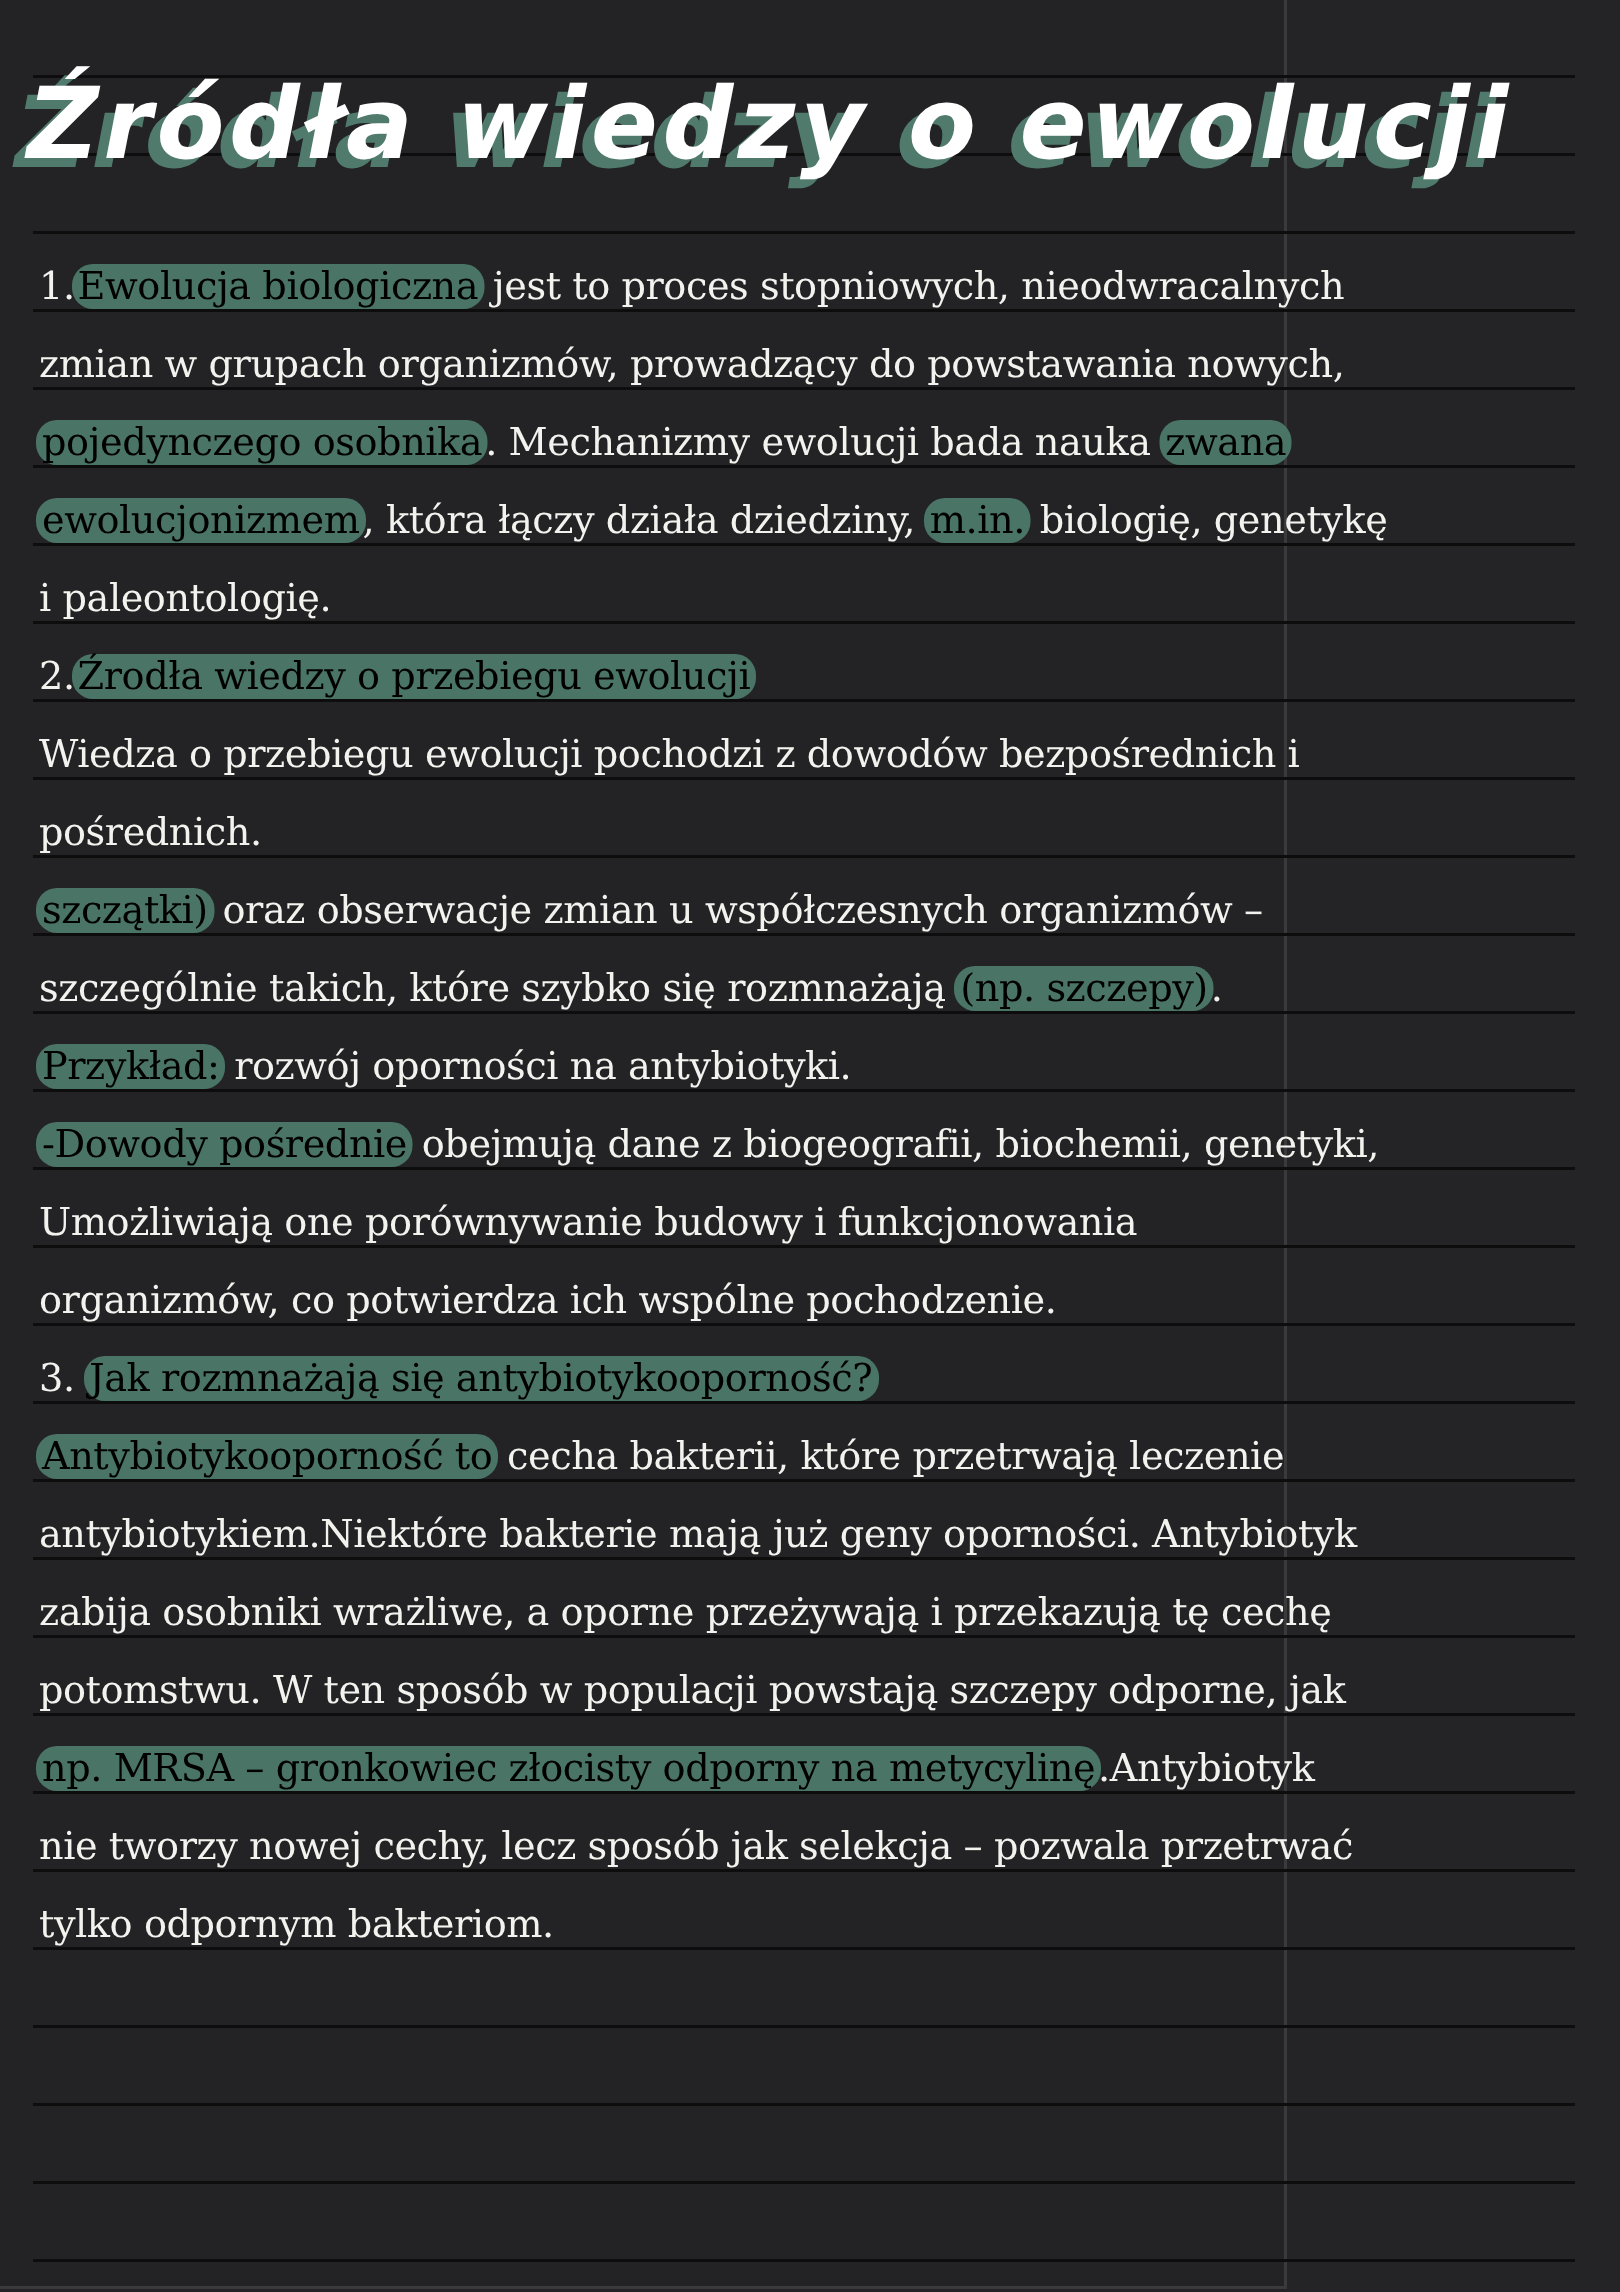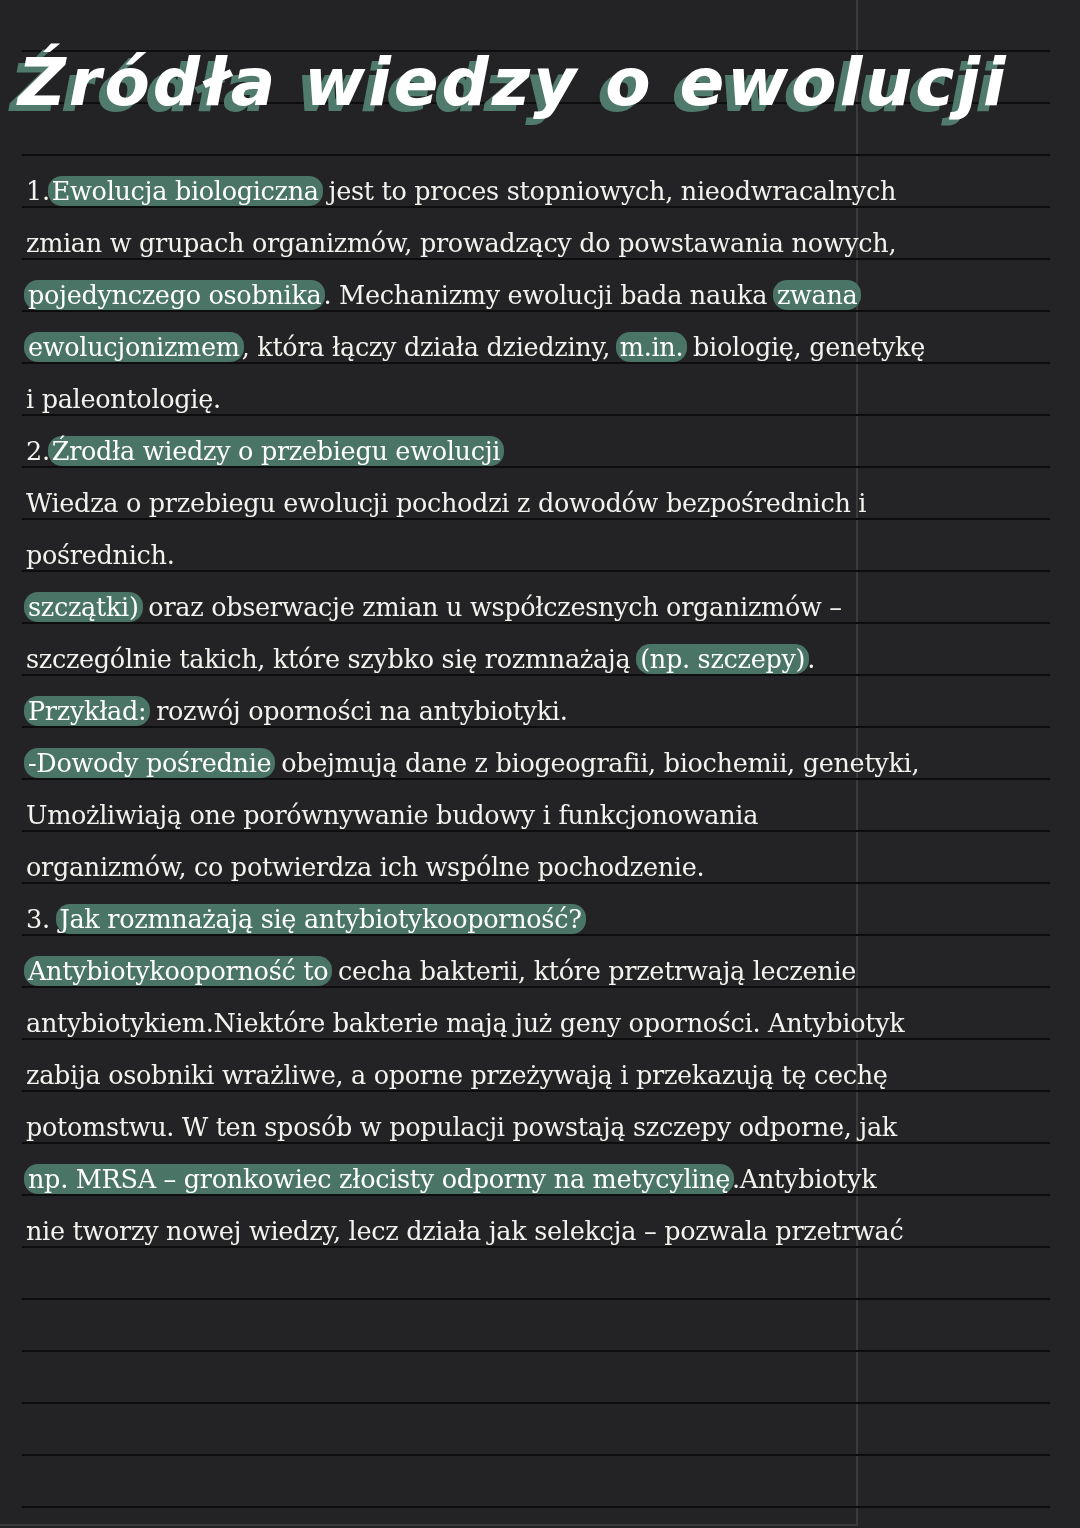--- a/index.html
+++ b/index.html
@@ -69,21 +69,21 @@
       font-size: 25.5px;
       color: #f2f2ee;
       white-space: nowrap;
       letter-spacing: -0.3px;
     }
     .hl {
       background: #4a7566;
       border-radius: 14px;
       padding: 0 4px;
       margin: 0 -2px;
-      color: #ffffff;
+      color: #000000;
     }
   </style>
 </head>
 <body>
 
 <div class="page">
 
   <div class="rule" style="top:50px"></div>
   <div class="rule" style="top:102px"></div>
   <div class="rule" style="top:154px"></div>
@@ -133,16 +133,17 @@
       <div class="line"><span class="hl">Przykład:</span><span> rozwój oporności na antybiotyki.</span></div>
       <div class="line"><span class="hl">-Dowody pośrednie</span><span> obejmują dane z biogeografii, biochemii, genetyki,</span></div>
       <div class="line"><span>Umożliwiają one porównywanie budowy i funkcjonowania</span></div>
       <div class="line"><span>organizmów, co potwierdza ich wspólne pochodzenie.</span></div>
       <div class="line"><span>3. </span><span class="hl">Jak rozmnażają się antybiotykooporność?</span></div>
       <div class="line"><span class="hl">Antybiotykooporność to</span><span> cecha bakterii, które przetrwają leczenie</span></div>
       <div class="line"><span>antybiotykiem.Niektóre bakterie mają już geny oporności. Antybiotyk</span></div>
       <div class="line"><span>zabija osobniki wrażliwe, a oporne przeżywają i przekazują tę cechę</span></div>
       <div class="line"><span>potomstwu. W ten sposób w populacji powstają szczepy odporne, jak</span></div>
       <div class="line"><span class="hl">np. MRSA – gronkowiec złocisty odporny na metycylinę</span><span>.Antybiotyk</span></div>
-      <div class="line"><span>nie tworzy nowej wiedzy, lecz działa jak selekcja – pozwala przetrwać</span></div>
+      <div class="line"><span>nie tworzy nowej cechy, lecz sposób jak selekcja – pozwala przetrwać</span></div>
+      <div class="line"><span>tylko odpornym bakteriom.</span></div>
     </div>
 
 </div>
 
 </body></html>

